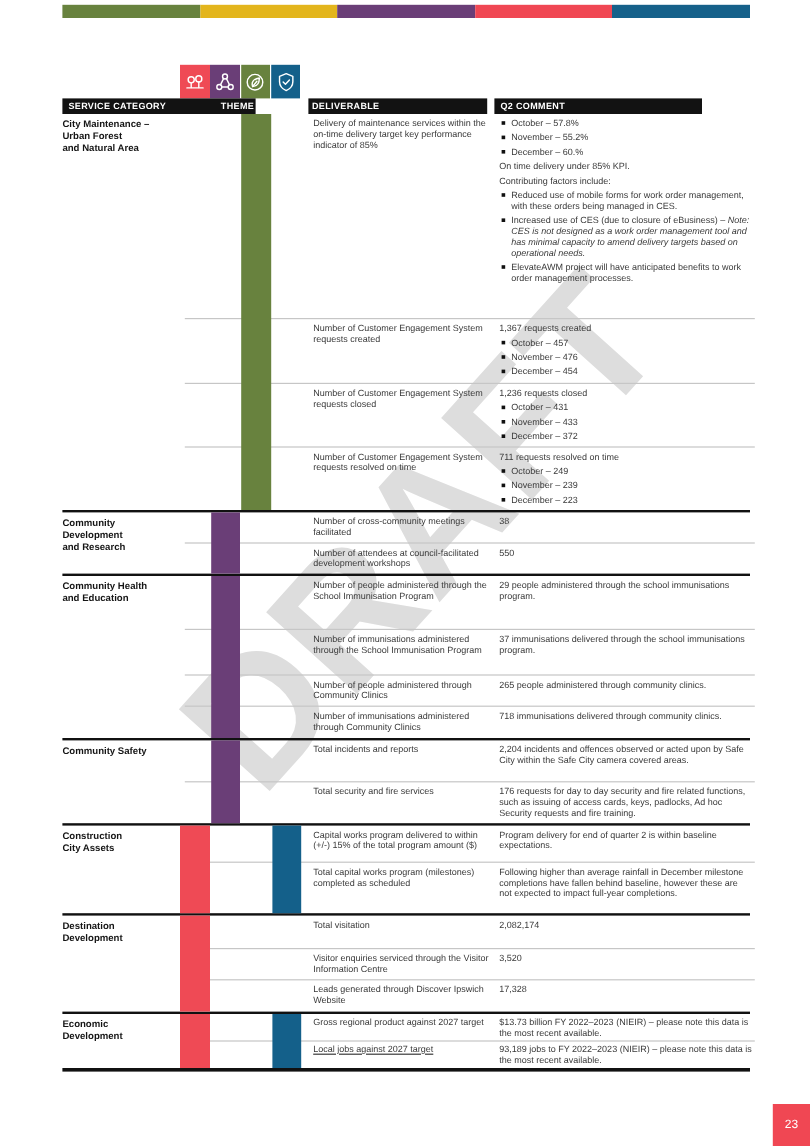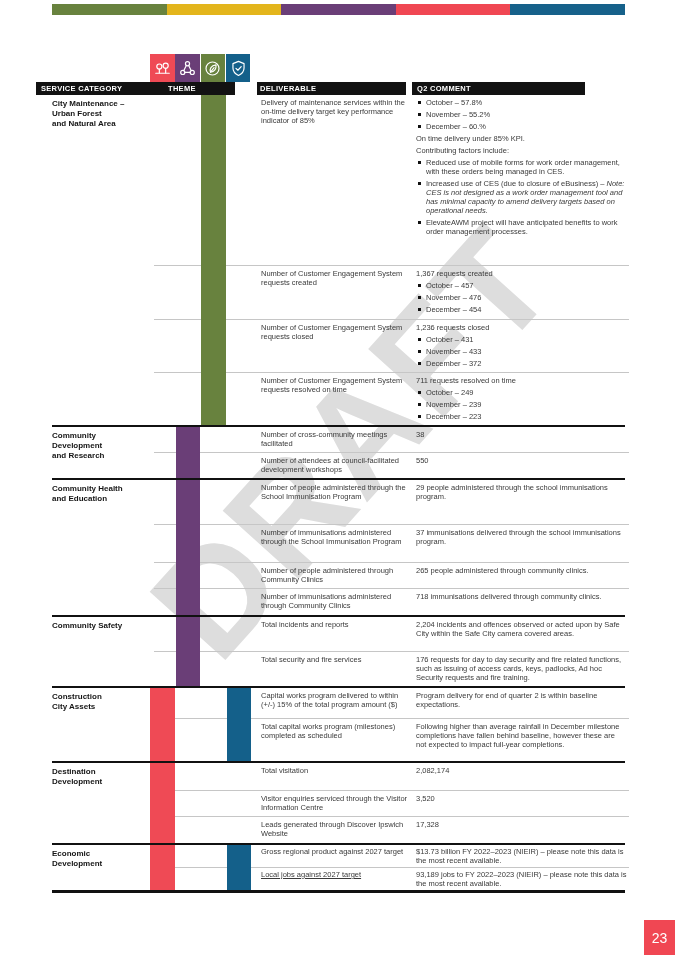--- a/index.html
+++ b/index.html
@@ -41,21 +41,21 @@
   .c-bullet::before{content:"";position:absolute;left:2px;top:3px;width:3px;height:3px;background:#111;}
   .c-bullet i{font-style:italic;}
   
   .tb{position:absolute;top:0;bottom:0;width:24.5px;z-index:1;}
   .tb-red{left:98px;background:#EF4A55;}
   .tb-purple{left:123.5px;background:#6A3E77;}
   .tb-olive{left:149px;background:#68823E;}
   .tb-blue{left:174.5px;background:#14608A;}
   
   .pageno{position:absolute;left:644px;top:920px;width:31px;height:35px;background:#F04753;
-          color:#fff;font-size:14px;display:flex;align-items:center;justify-content:center;}
+          color:#fff;font-size:10px;display:flex;align-items:center;justify-content:center;}
 </style>
 </head>
 <body>
 
 <div class="topbar">
   <div class="seg-green"></div>
   <div class="seg-yellow"></div>
   <div class="seg-purple"></div>
   <div class="seg-red"></div>
   <div class="seg-blue"></div>
@@ -89,21 +89,21 @@
       <line x1="9.5" y1="16.5" x2="14" y2="11"></line>
     </svg>
 </div>
 <div class="icon-tile" style="left:225.75px;background:#14608A;">
   <svg viewBox="0 0 24 24">
       <path d="M12 3 L19 5.8 V11.5 C19 16 15.6 19.2 12 20.8 C8.4 19.2 5 16 5 11.5 V5.8 Z"></path>
       <polyline points="8.8,11.8 11.2,14.2 15.4,9.6"></polyline>
     </svg>
 </div>
 
-<div class="thead" style="left:36px;width:199px;">
+<div class="thead" style="left:52px;width:161px;">
   <span style="padding-left:5px;">SERVICE CATEGORY</span>
   <span style="position:absolute;left:132px;">THEME</span>
 </div>
 <div class="thead" style="left:257px;width:149px;">
   <span style="padding-left:3px;">DELIVERABLE</span>
 </div>
 <div class="thead" style="left:412px;width:173px;align-items:center;">
   <span style="padding-left:5px;">Q2 COMMENT</span>
 </div>
 

